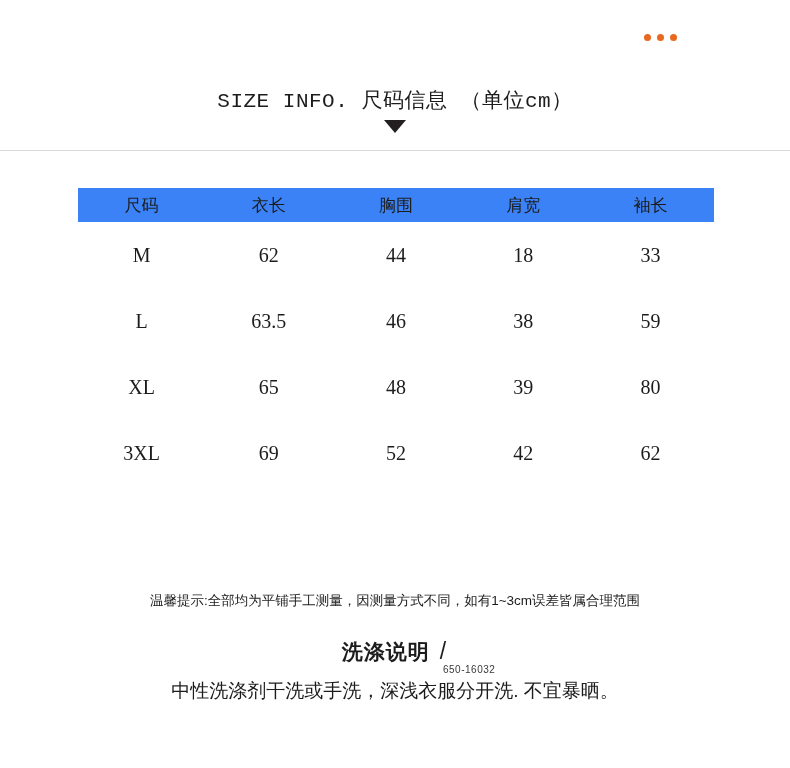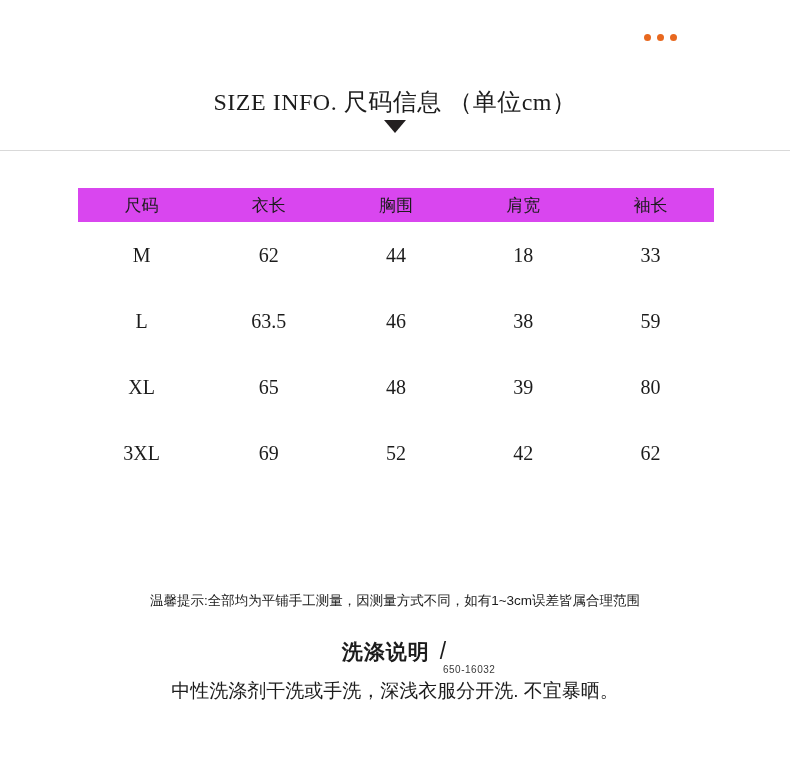--- a/index.html
+++ b/index.html
@@ -32,24 +32,24 @@
     background: #e8681f;
   }
 
   
   .title {
     position: absolute;
     top: 86px;
     left: 0;
     width: 100%;
     text-align: center;
-    font-size: 24px;
+    font-size: 21px;
     letter-spacing: 0.5px;
     color: #1c1c1c;
-    font-family: Liberation Serif, serif;
+    font-family: Liberation Mono, monospace;
   }
 
   .triangle {
     position: absolute;
     top: 120px;
     left: 50%;
     transform: translateX(-50%);
     width: 0;
     height: 0;
     border-left: 11px solid transparent;
@@ -72,21 +72,21 @@
     top: 188px;
     left: 78px;
     width: 636px;
   }
   table.size-table {
     border-collapse: collapse;
     width: 100%;
     table-layout: fixed;
   }
   table.size-table thead th {
-    background: #d946ef;
+    background: #3b82f6;
     height: 32px;
     font-weight: normal;
     font-size: 17px;
     color: #1c1c1c;
     text-align: center;
     vertical-align: middle;
     margin-left: 16px;
   }
   table.size-table tbody td {
     height: 64px;

